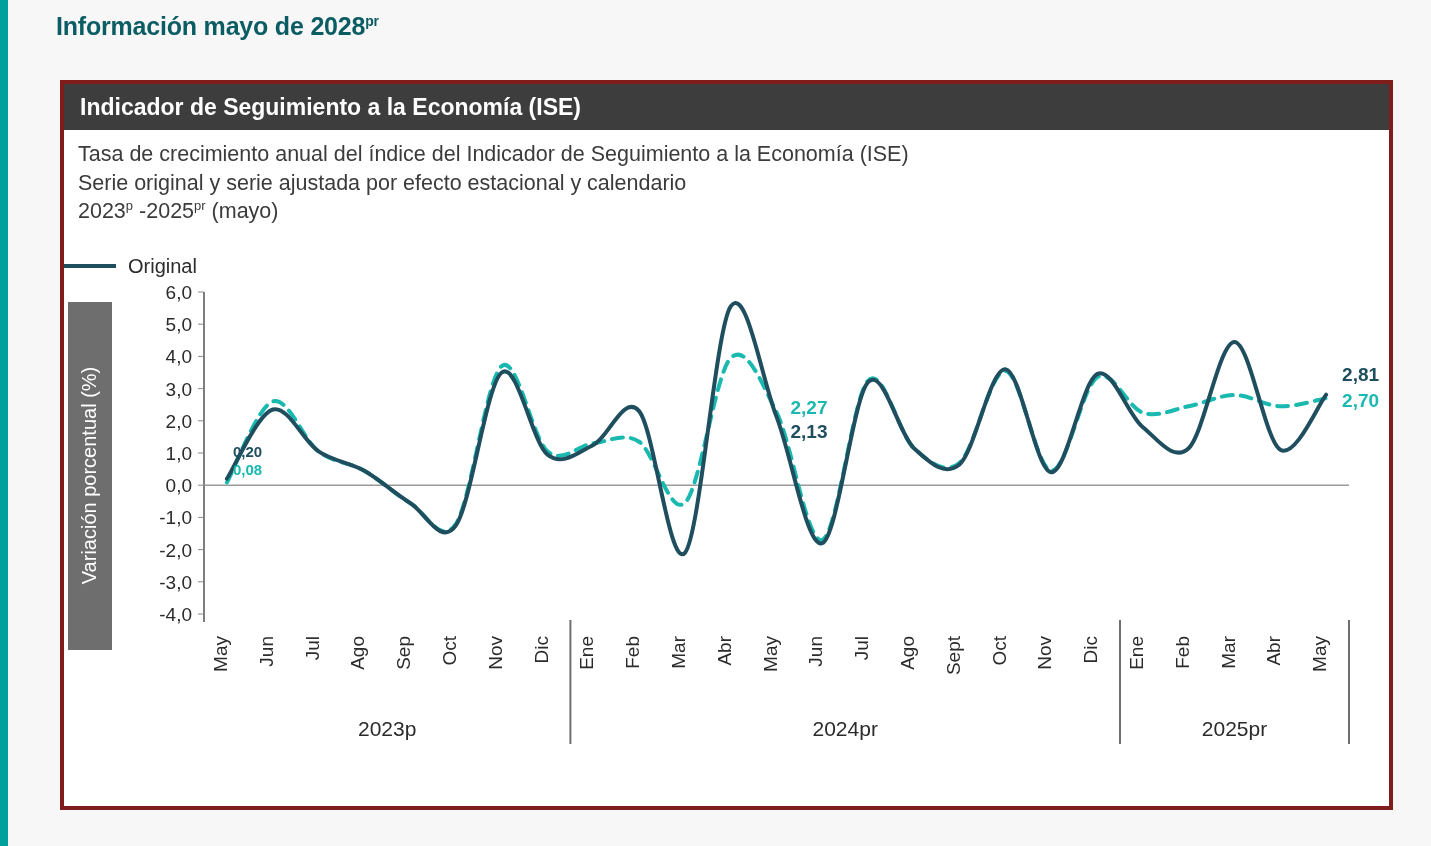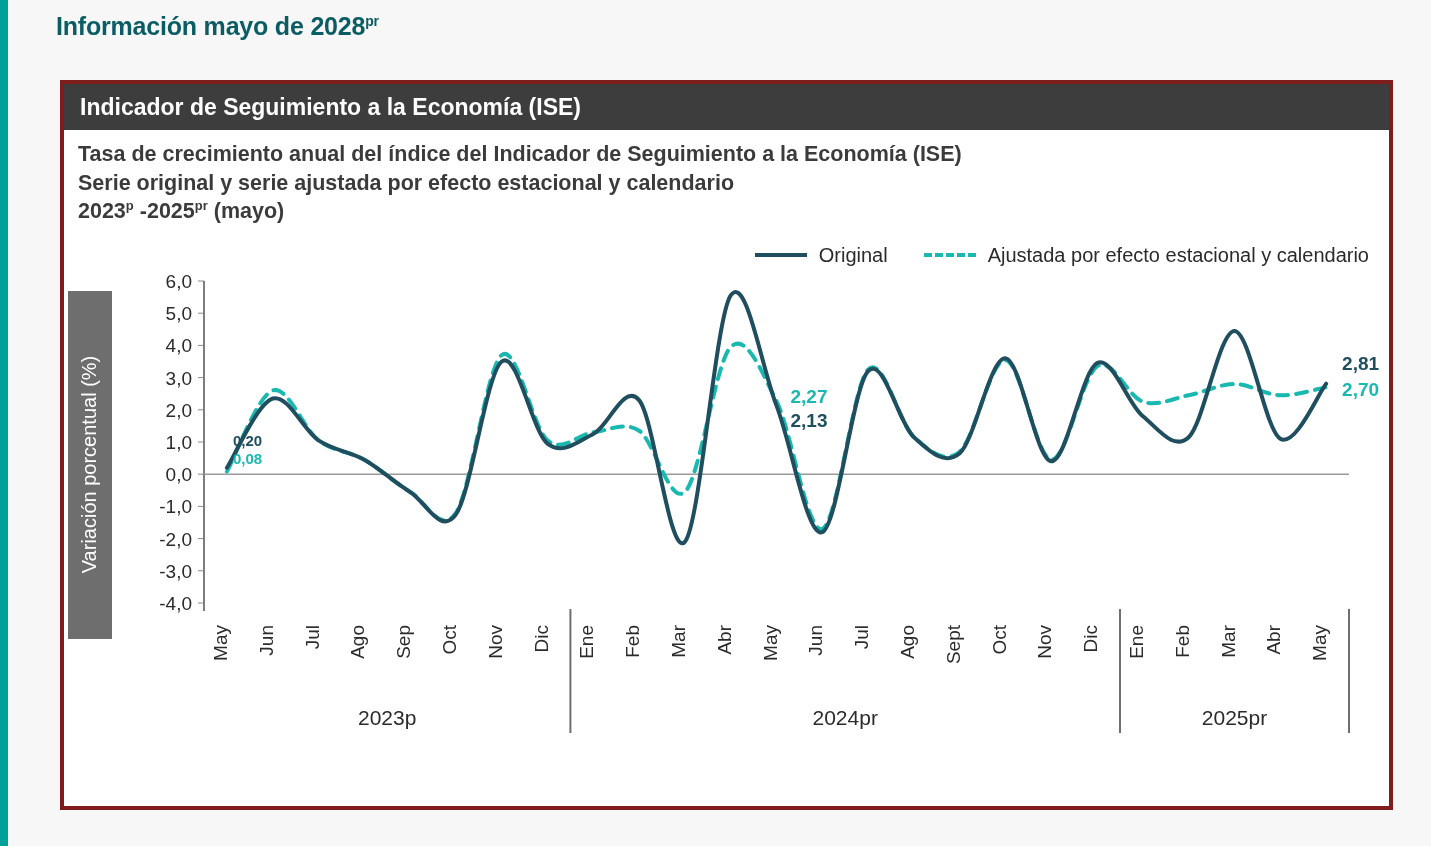--- a/index.html
+++ b/index.html
@@ -29,26 +29,26 @@
     height:46px;background:#3d3d3d;color:#ffffff;
     display:flex;align-items:center;
     padding-left:16px;
     font-size:23px;font-weight:bold;
   }
   .subtitles{
     padding:10px 0 0 14px;
     color:#3b3b3b;
     font-size:21.5px;
     line-height:1.33;
-    font-weight:700;
+    font-weight:400;
   }
   .subtitles sup{font-size:13px;}
   .legend{
-    display:flex;align-items:center;justify-content:flex-end;
-    gap:36px;margin-top:18px;padding-right:20px;
+    display:flex;align-items:center;justify-content:space-between;
+    gap:24px;margin-top:29px;padding-right:20px;
   }
   .legend-item{display:flex;align-items:center;gap:12px;font-size:20px;color:#2b2b2b;}
   .lg-solid{width:52px;height:0;border-top:4px solid #1f4e5f;display:inline-block;}
   .lg-dash{width:52px;height:0;border-top:4px dashed #19b9b0;display:inline-block;}
   .plot-wrap{position:relative;width:100%;height:470px;margin-top:6px;}
   .ylabel{
     position:absolute;left:4px;top:18px;
     width:44px;height:348px;
     background:#6e6e6e;color:#ffffff;
     display:flex;align-items:center;justify-content:center;
@@ -84,24 +84,20 @@
   <div class="subtitles">
     <div>Tasa de crecimiento anual del índice del Indicador de Seguimiento a la Economía (ISE)</div>
     <div>Serie original y serie ajustada por efecto estacional y calendario</div>
     <div><span>2023</span><sup>p</sup><span> -2025</span><sup>pr</sup><span> (mayo)</span></div>
   </div>
 
   <div class="legend">
     <div class="legend-item">
       <span class="lg-solid"></span>
       <span>Original</span>
-    </div>
-    <div class="legend-item">
-      <span class="lg-dash"></span>
-      <span>Ajustada por efecto estacional y calendario</span>
     </div>
   </div>
 
   <div class="plot-wrap">
     <div class="ylabel">
       <span>Variación porcentual (%)</span>
     </div>
     <svg id="chart-svg" width="1333" height="470" viewBox="0 0 1333 470">
         <text x="128" y="15" text-anchor="end" class="tick-text">6,0</text>
         <line x1="134" y1="8" x2="140" y2="8" stroke="#8a8a8a" stroke-width="1"></line>

